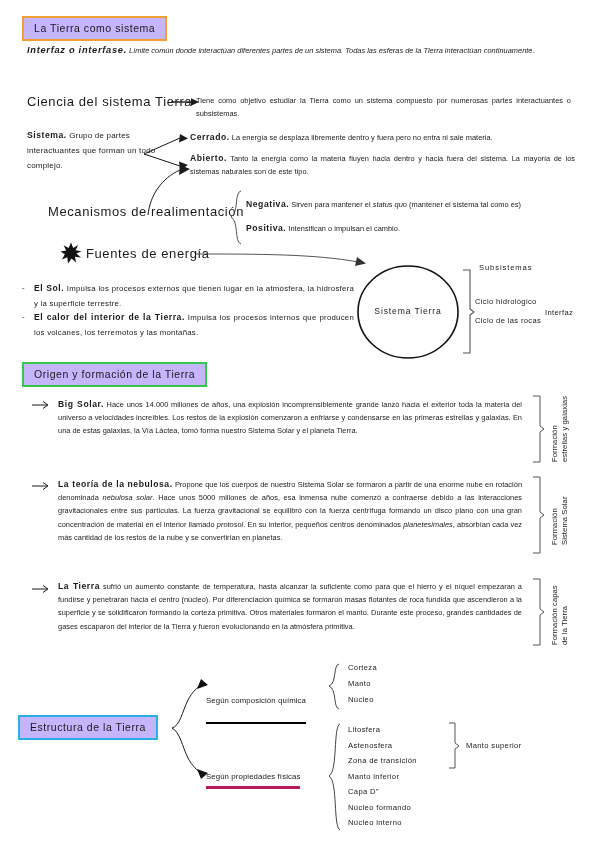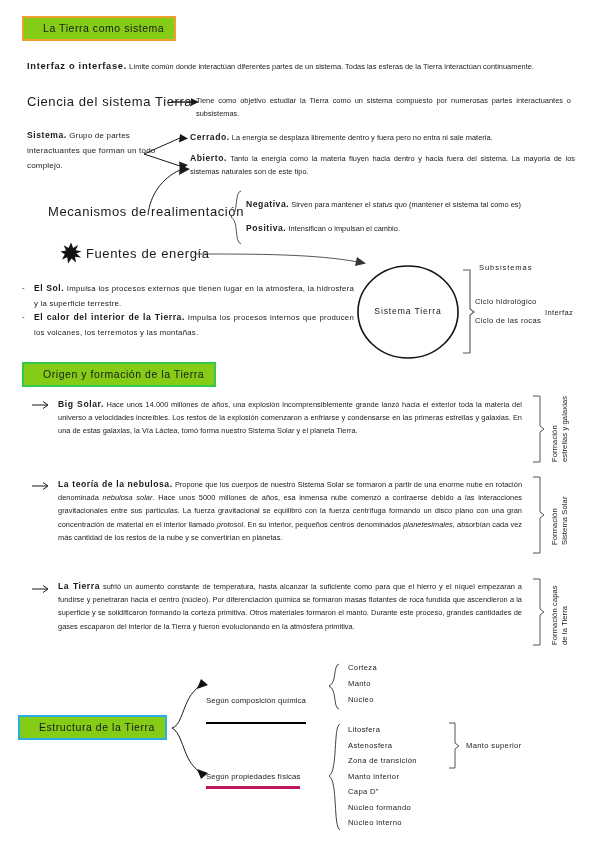--- a/index.html
+++ b/index.html
@@ -4,25 +4,25 @@
 <style>
   html,body{margin:0;padding:0;background:#ffffff;}
   body{
     width:599px;height:848px;position:relative;overflow:hidden;
     font-family:"Liberation Sans","DejaVu Sans",sans-serif;
     color:#1a1a1a;
   }
   .abs{position:absolute;}
   .hdr-box{
     border:2px solid #f0a030;
-    padding:4px 10px 5px 19px;
+    padding:4px 10px 5px 10px;
     font-size:10.5px;
     letter-spacing:.55px;
     white-space:nowrap;
-    background:#84cc16;
+    background:#c4b5fd;
   }
   .hdr-box.green{border-color:#35c94a;}
   .hdr-box.blue{border-color:#29aee6;}
   .body-txt{
     font-size:7.4px;
     line-height:13.2px;
     text-align:justify;
     letter-spacing:.02px;
   }
   .lead{font-size:9.3px;letter-spacing:.7px;}
@@ -47,21 +47,21 @@
   .sub{font-size:7.6px;letter-spacing:.35px;line-height:15.5px;}
   .circle-lbl{font-size:8.6px;letter-spacing:.85px;}
 </style>
 </head>
 <body>
 
 <div class="abs hdr-box" style="left:22px;top:16px;">
   <span>La Tierra como sistema</span>
 </div>
 
-<div class="abs body-txt" style="left:27px;top:60px;width:545px;">
+<div class="abs body-txt" style="left:27px;top:44px;width:545px;font-style:italic;">
   <b class="lead">Interfaz o interfase.</b>
   <span>Límite común donde interactúan diferentes partes de un sistema. Todas las esferas de la Tierra interactúan continuamente.</span>
 </div>
 
 <div class="abs term" style="left:27px;top:94px;">Ciencia del sistema Tierra</div>
 <svg class="abs" style="left:171px;top:96px;" width="30" height="12">
   <line x1="0" y1="6" x2="20" y2="6" stroke="#1a1a1a" stroke-width="1.4"></line>
   <polygon points="20,2.2 28,6 20,9.8" fill="#1a1a1a"></polygon>
 </svg>
 <div class="abs small" style="left:196px;top:95px;width:375px;text-align:justify;">Tiene como objetivo estudiar la Tierra como un sistema compuesto por numerosas partes interactuantes o subsistemas.</div>

